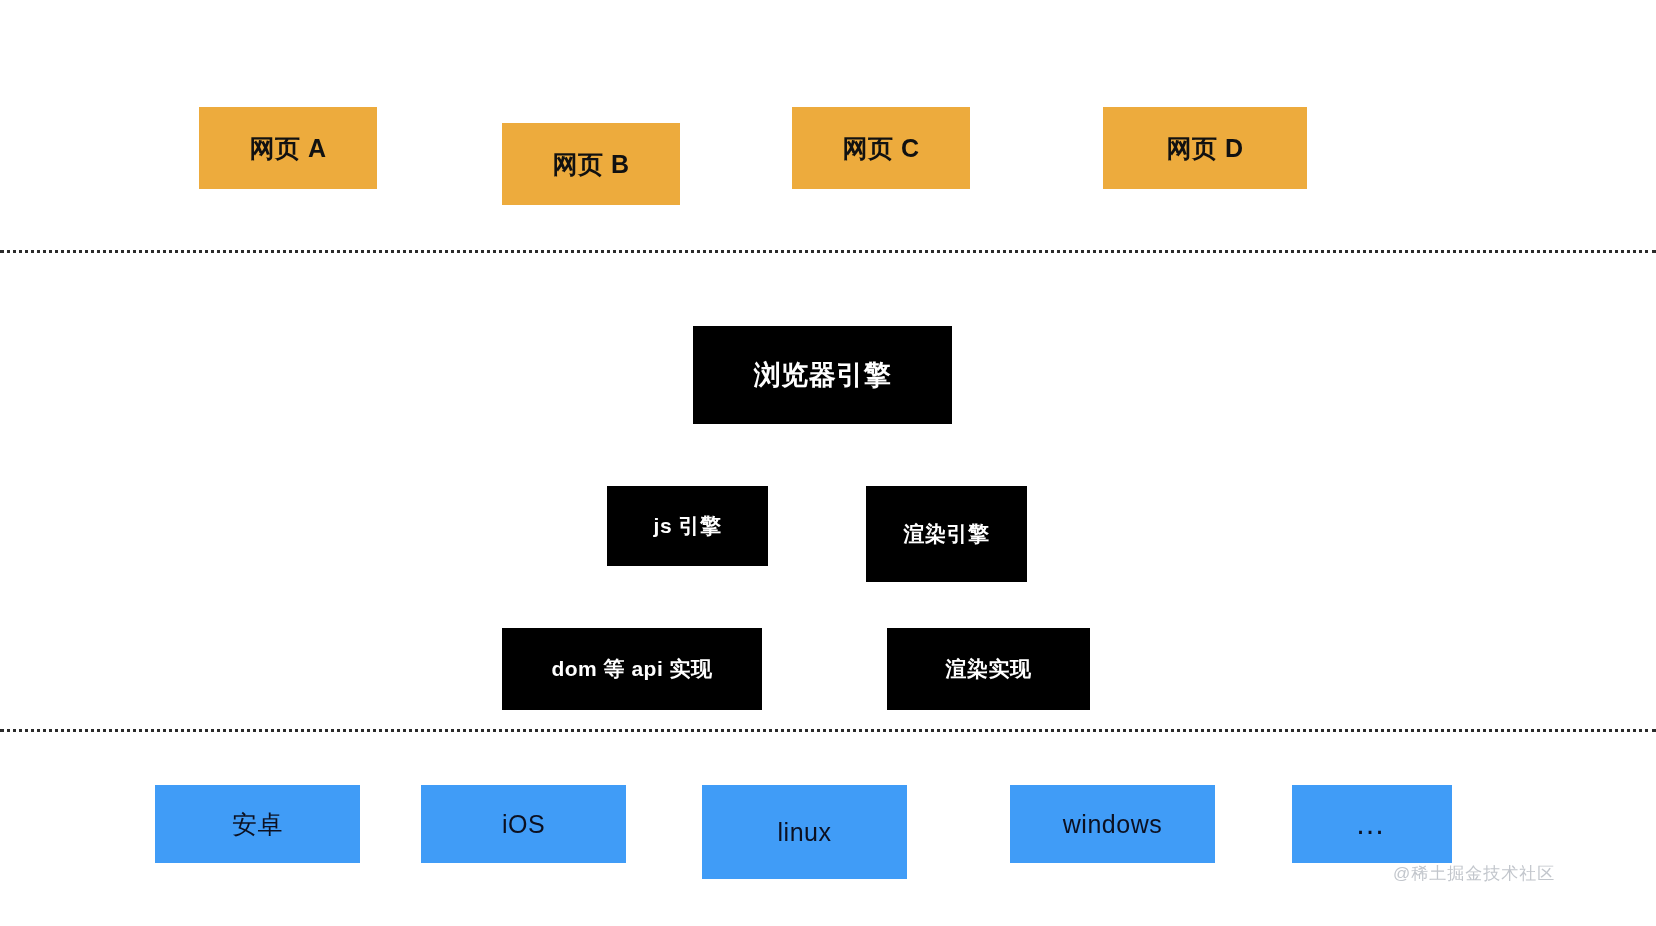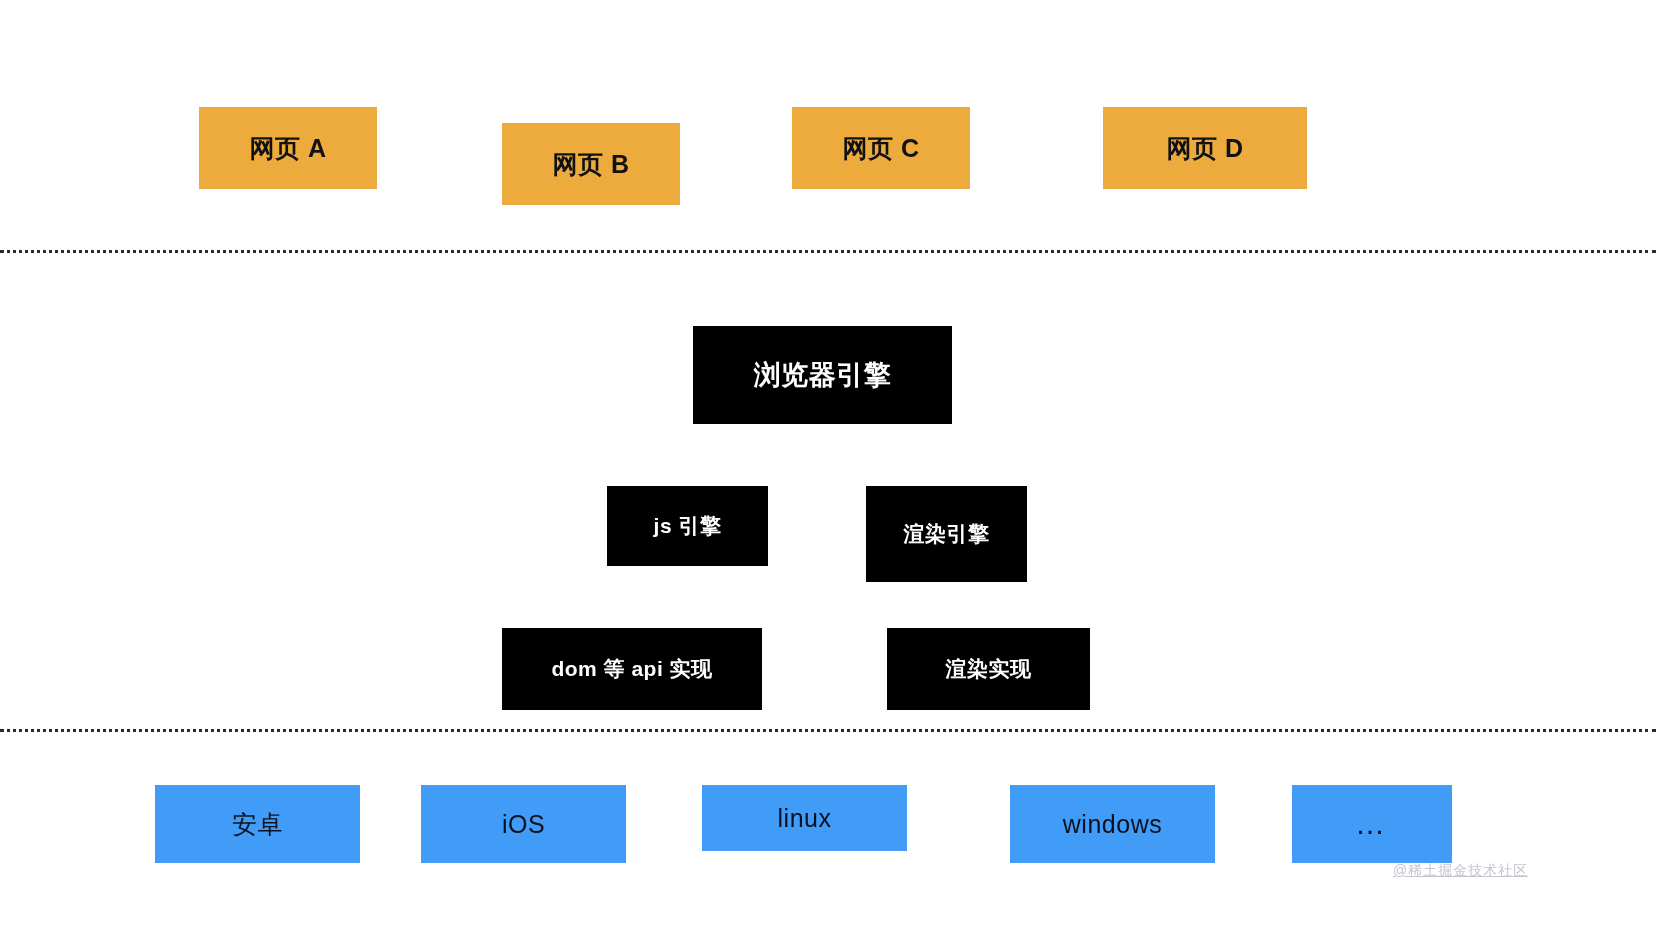--- a/index.html
+++ b/index.html
@@ -57,25 +57,24 @@
   }
   .divider {
     position: absolute;
     left: 0;
     width: 1656px;
     height: 0;
     border-top: 3px dotted #2b2b2b;
   }
   .watermark {
     position: absolute;
-    font-size: 14px;
+    font-size: 17px;
     color: #c2c6cc;
     letter-spacing: 1px;
     white-space: nowrap;
-    text-decoration: underline;
   }
 </style>
 </head>
 <body>
 
 <div id="canvas">
 
   <div id="pages-layer">
       <div class="node node-page" style="left: 199px; top: 68px; width: 178px; height: 82px;">网页 A</div>
       <div class="node node-page" style="left: 502px; top: 84px; width: 178px; height: 82px;">网页 B</div>
@@ -91,20 +90,20 @@
       <div class="node node-engine lvl2" style="left: 866px; top: 447px; width: 161px; height: 96px; text-align: center;">渲染引擎</div>
       <div class="node node-engine lvl3" style="left: 502px; top: 589px; width: 260px; height: 82px;">dom 等 api 实现</div>
       <div class="node node-engine lvl3" style="left: 887px; top: 589px; width: 203px; height: 82px;">渲染实现</div>
     </div>
 
   <div class="divider" id="divider-1" style="top: 729px; border-top-color: rgb(43, 43, 43);"></div>
 
   <div id="os-layer">
       <div class="node node-os" style="left: 155px; top: 746px; width: 205px; height: 78px;">安卓</div>
       <div class="node node-os" style="left: 421px; top: 746px; width: 205px; height: 78px;">iOS</div>
-      <div class="node node-os" style="left: 702px; top: 746px; width: 205px; height: 66px;">linux</div>
+      <div class="node node-os" style="left: 702px; top: 746px; width: 205px; height: 94px;">linux</div>
       <div class="node node-os" style="left: 1010px; top: 746px; width: 205px; height: 78px;">windows</div>
       <div class="node node-os ellipsis" style="left: 1292px; top: 746px; width: 160px; height: 78px;">…</div>
     </div>
 
   <div class="watermark" style="left: 1393px; top: 862px; color: rgb(194, 198, 204);">@稀土掘金技术社区</div>
 
 </div>
 
 </body></html>

